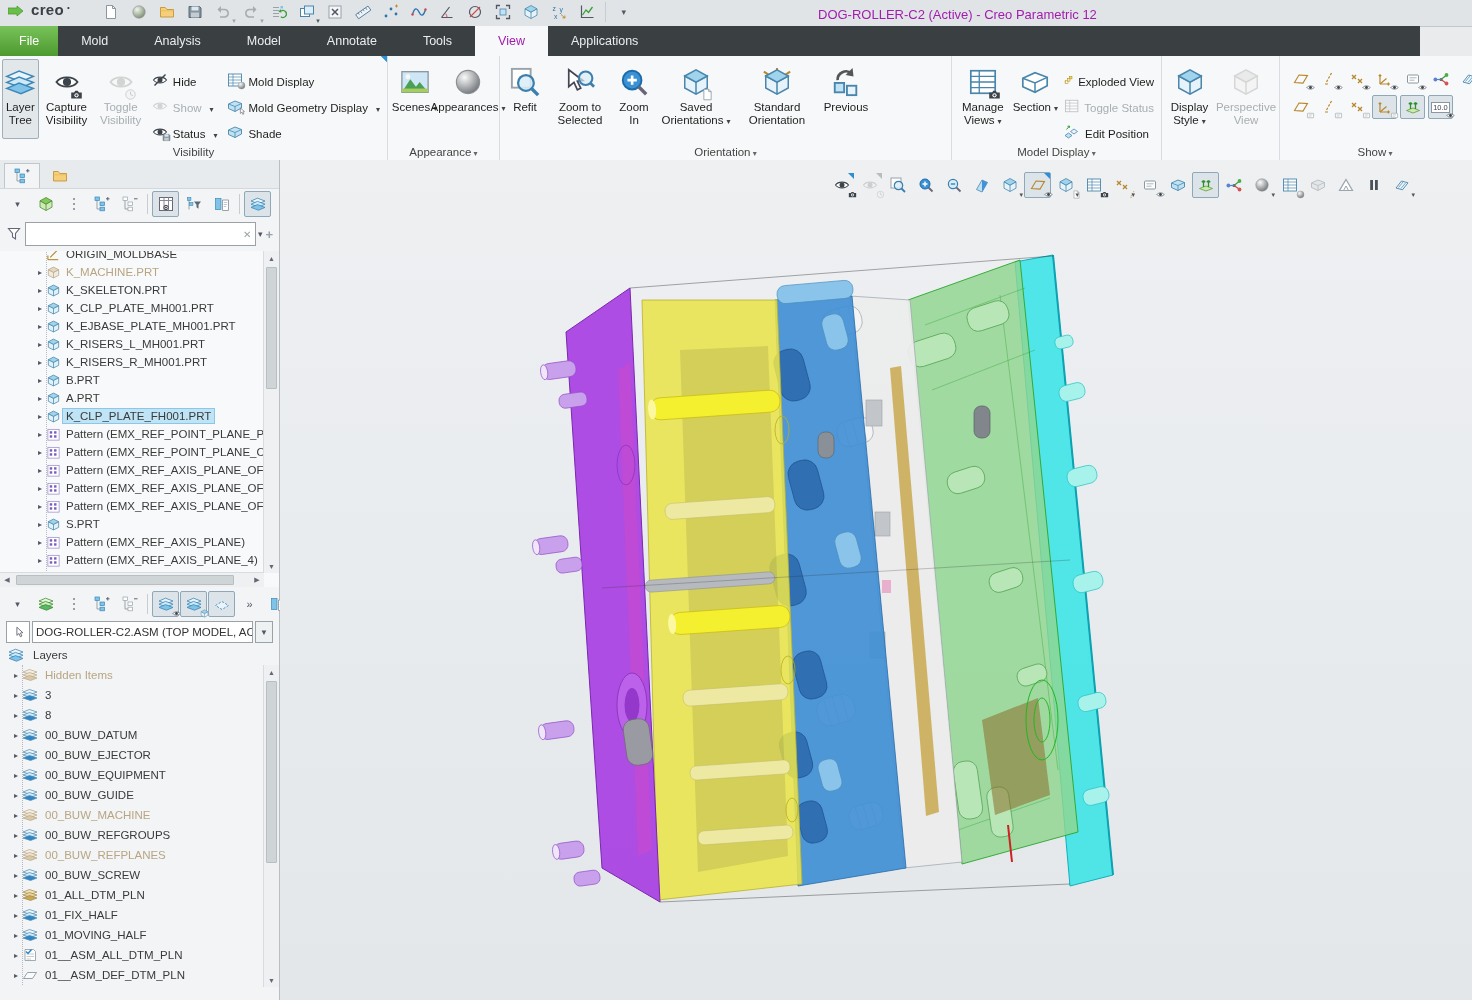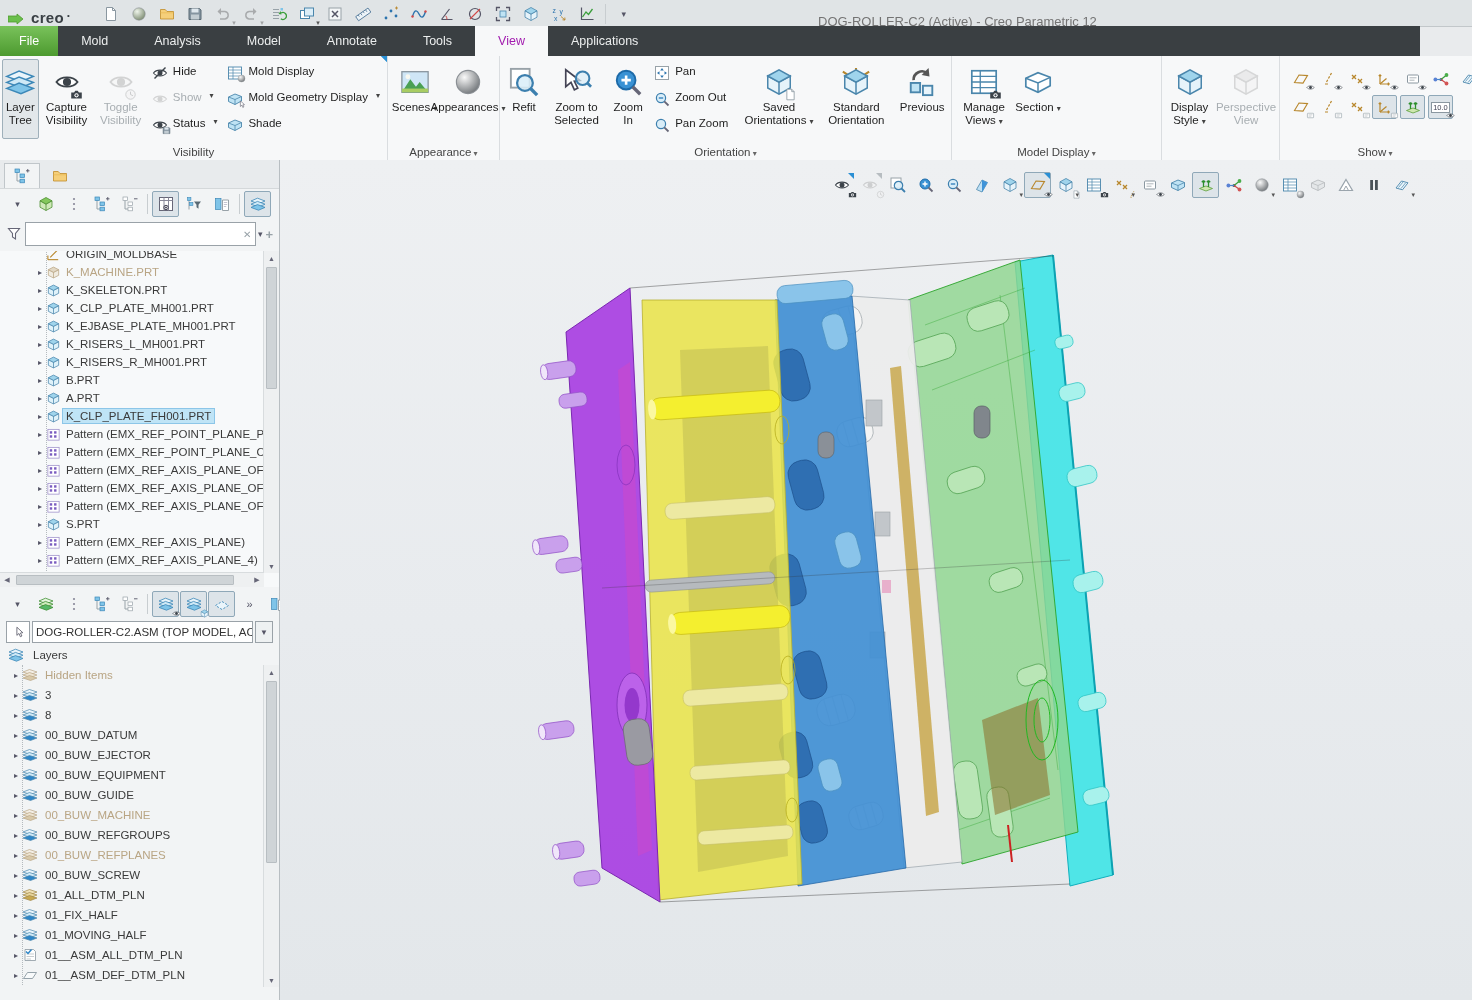--- a/index.html
+++ b/index.html
@@ -4,48 +4,48 @@
 <style>
   html,body{margin:0;padding:0;width:1472px;height:1000px;overflow:hidden;
     font-family:"Liberation Sans",sans-serif;font-size:12px;color:#333;background:#e9ebed;
     -webkit-user-select:none;user-select:none;cursor:default}
   .hiddefs{position:absolute;width:0;height:0;overflow:hidden}
   svg.u{width:16px;height:16px;display:block}
   svg.uo{width:9px;height:9px;display:block}
   svg.ub{width:30px;height:30px;display:block}
   
   #titlebar{position:absolute;left:0;top:0;width:1472px;height:26px;background:#e0e4e6;
-    border-bottom:1px solid #c2c7ca;display:flex;align-items:flex-end}
+    border-bottom:1px solid #c2c7ca;display:flex;align-items:flex-start}
   #brand{display:flex;align-items:center;gap:3px;padding:0 10px 0 8px}
   #brand .btxt{font-size:15px;font-weight:bold;color:#3a4045;letter-spacing:.3px}
   #brand .bdeg{font-size:8px;color:#3a4045;align-self:flex-start;margin-top:3px}
   #qa{display:flex;align-items:center;gap:2px;margin-left:18px}
   #qa .icbtn{width:24px;height:22px}
-  #wintitle{position:absolute;left:818px;top:14px;font-size:13px;color:#737373;white-space:nowrap}
+  #wintitle{position:absolute;left:818px;top:7px;font-size:13px;color:#a21caf;white-space:nowrap}
   
   #tabbar{position:absolute;left:0;top:26px;width:1420px;height:30px;background:#3a3f42;display:flex}
   .tab{display:flex;align-items:center;padding:0 23px;font-size:12.5px;color:#eceeee}
   .t-file{background:linear-gradient(#79c25b,#4c9a2f);color:#fff;padding:0 19px}
   .t-active{background:#f7f8f9;color:#a21caf}
   
   #ribbon{position:absolute;left:0;top:56px;width:1472px;height:104px;background:#f7f8f9;
     border-bottom:1px solid #c6cacd;display:flex}
   .rgroup{position:relative;height:100%;box-sizing:border-box;padding:3px 2px 16px 2px;
     border-right:1px solid #dadde0;display:flex;align-items:flex-start}
   .glabel{position:absolute;bottom:2px;left:0;right:0;text-align:center;font-size:11.5px;color:#444;white-space:nowrap}
   .gm::after{content:" ▾";font-size:8px;color:#666}
   .rbig{display:flex;flex-direction:column;align-items:center;padding-top:5px;gap:2px;height:80px;
     box-sizing:border-box;border:1px solid transparent;border-radius:2px}
   .rbig .bicon{position:relative;height:34px;display:flex;align-items:center;justify-content:center}
   .rbig .lbl{font-size:11.5px;line-height:13px;text-align:center;color:#1e1e1e;white-space:pre-line}
   .rbig.dim .lbl{color:#a8aeb2}
   .rbig.dim svg{opacity:.45;filter:grayscale(.9)}
   .rbig.pressed{background:#e2e7ea;border-color:#9fb0ba}
   .rcol{display:flex;flex-direction:column;gap:3px;padding-top:6px}
-  .rsmall{display:flex;align-items:flex-start;gap:5px;height:23px;padding:0 5px;border-radius:2px}
+  .rsmall{display:flex;align-items:flex-end;gap:5px;height:23px;padding:0 5px;border-radius:2px}
   .rsmall .slbl{font-size:11.5px;color:#1e1e1e;white-space:nowrap}
   .rsmall.dim .slbl{color:#a8aeb2}
   .rsmall.dim svg{opacity:.45;filter:grayscale(.9)}
   .mcaret::after{content:"▾";font-size:8px;color:#444;margin-left:3px}
   .ovr{position:absolute;right:-3px;bottom:-2px;background:transparent}
   .bicon .ovr svg{width:13px;height:13px}
   .corner::before{content:"";position:absolute;top:0;right:0;border-top:6px solid #2a8fd4;border-left:6px solid transparent;z-index:2}
   .showgrid{display:flex;flex-direction:column;gap:4px;padding:8px 6px 0 6px}
   .showrow{display:flex;gap:3px}
   .showrow .icbtn{width:23px;height:22px}
@@ -684,40 +684,20 @@
       <span class="lbl">Zoom to Selected</span>
     </div>
     <div class="rbig" style="width:44px">
       <span class="bicon">
           <svg class="ub">
             <use href="#s-magp"></use>
           </svg>
         </span>
       <span class="lbl">Zoom In</span>
     </div>
-    <div class="rcol" style="width:96px">
-      <div class="rsmall">
-          <svg class="u">
-            <use href="#s-pan"></use>
-          </svg>
-          <span class="slbl">Pan</span>
-        </div>
-      <div class="rsmall">
-          <svg class="u">
-            <use href="#s-magm"></use>
-          </svg>
-          <span class="slbl">Zoom Out</span>
-        </div>
-      <div class="rsmall">
-          <svg class="u">
-            <use href="#s-mag"></use>
-          </svg>
-          <span class="slbl">Pan Zoom</span>
-        </div>
-    </div>
     <div class="rbig" style="width:80px">
       <span class="bicon">
           <svg class="ub">
             <use href="#s-cube"></use>
           </svg>
           <span class="ovr">
             <svg class="uo">
               <use href="#s-doc"></use>
             </svg>
           </span>
@@ -757,20 +737,40 @@
         </span>
       <span class="lbl mcaret">Manage Views</span>
     </div>
     <div class="rbig" style="width:48px">
       <span class="bicon">
           <svg class="ub">
             <use href="#s-slab"></use>
           </svg>
         </span>
       <span class="lbl mcaret">Section</span>
+    </div>
+    <div class="rcol" style="width:100px">
+      <div class="rsmall">
+          <svg class="u">
+            <use href="#s-expl"></use>
+          </svg>
+          <span class="slbl">Exploded View</span>
+        </div>
+      <div class="rsmall dim">
+          <svg class="u">
+            <use href="#s-table"></use>
+          </svg>
+          <span class="slbl">Toggle Status</span>
+        </div>
+      <div class="rsmall">
+          <svg class="u">
+            <use href="#s-editpos"></use>
+          </svg>
+          <span class="slbl">Edit Position</span>
+        </div>
     </div>
     <div class="glabel gm">Model Display</div>
   </div>
 
   <div class="rgroup" style="width:118px">
     <div class="rbig" style="width:54px">
       <span class="bicon">
           <svg class="ub">
             <use href="#s-cube"></use>
           </svg>

